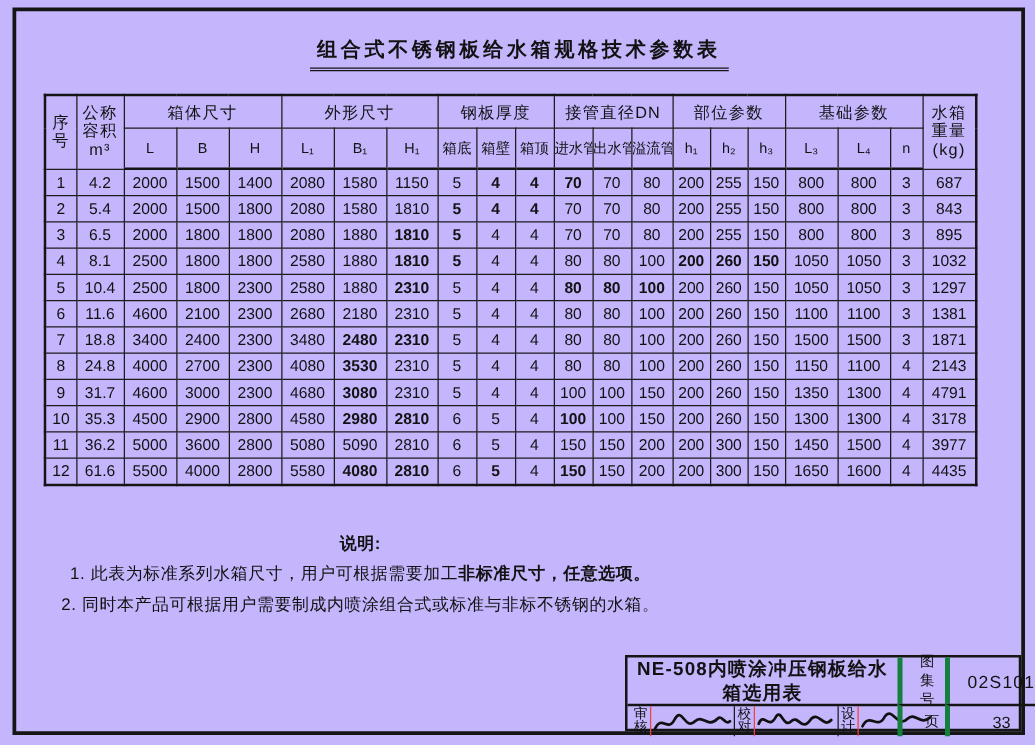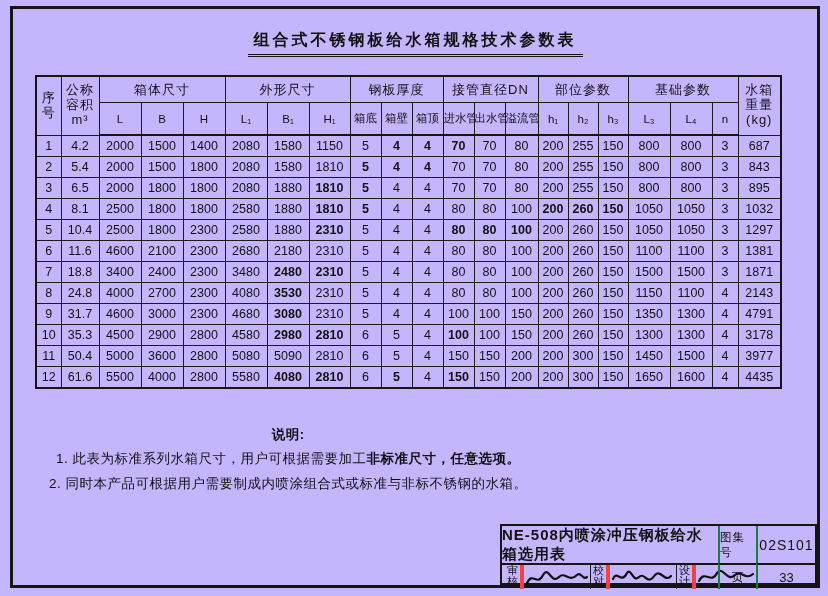--- a/index.html
+++ b/index.html
@@ -24,29 +24,29 @@
   table.spec td.b{font-weight:bold;}
   
   .notes{position:absolute;left:36px;top:414px;font-size:13.5px;line-height:1.8;letter-spacing:0.5px;text-align:center;}
   .notes .heading{font-weight:bold;}
   .notes .note-line .seg-b{font-weight:bold;}
   
   .titleblock{position:absolute;left:487px;top:515px;width:317px;height:61px;
          border:2px solid #151515;box-sizing:border-box;display:grid;
          grid-template-columns:216px 38px 1fr;grid-template-rows:37px 1fr;}
   .tb-cell{display:flex;align-items:center;justify-content:center;box-sizing:border-box;}
-  .tb-c2,.tb-c3{border-left:2px solid #15803d;}
+  .tb-c2,.tb-c3{border-left:4px solid #15803d;padding-left:14px;}
   .tb-r2{border-top:2px solid #151515;}
-  .tb-main{font-size:15px;font-weight:bold;letter-spacing:1px;}
+  .tb-main{font-size:15px;font-weight:bold;letter-spacing:1px;text-align:center;}
   .tb-label{font-size:11.5px;letter-spacing:1px;}
   .tb-atlas{font-size:14px;letter-spacing:1px;}
   .tb-page{font-size:13px;}
   .sig-row{justify-content:flex-start;padding-left:3px;overflow:visible;}
-  .sig-label{font-size:11px;border-left:1px solid #1c1c1c;border-right:4px solid #ef4444;
-         padding:1px 2px;line-height:1;font-family:Liberation Mono, monospace;}
+  .sig-label{font-size:11px;border-left:1px solid #1c1c1c;border-right:1px solid #ef4444;
+         padding:1px 2px;line-height:1;}
   .sig-label:first-child{border-left:none;}
   .sig-svg{margin:0 1px;overflow:visible;}
 </style>
 </head>
 <body>
 
 <div class="page">
   <div class="frame">
 
     <div class="sheet-title">
@@ -347,21 +347,21 @@
             <td>200</td>
             <td>260</td>
             <td>150</td>
             <td>1300</td>
             <td>1300</td>
             <td>4</td>
             <td>3178</td>
           </tr>
           <tr>
             <td>11</td>
-            <td>50.4</td>
+            <td>36.2</td>
             <td>5000</td>
             <td>3600</td>
             <td>2800</td>
             <td>5080</td>
             <td>5090</td>
             <td>2810</td>
             <td>6</td>
             <td>5</td>
             <td>4</td>
             <td>150</td>

